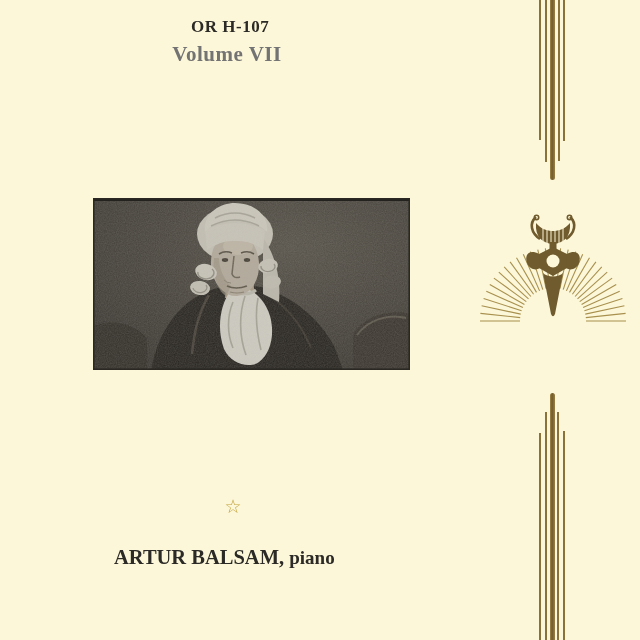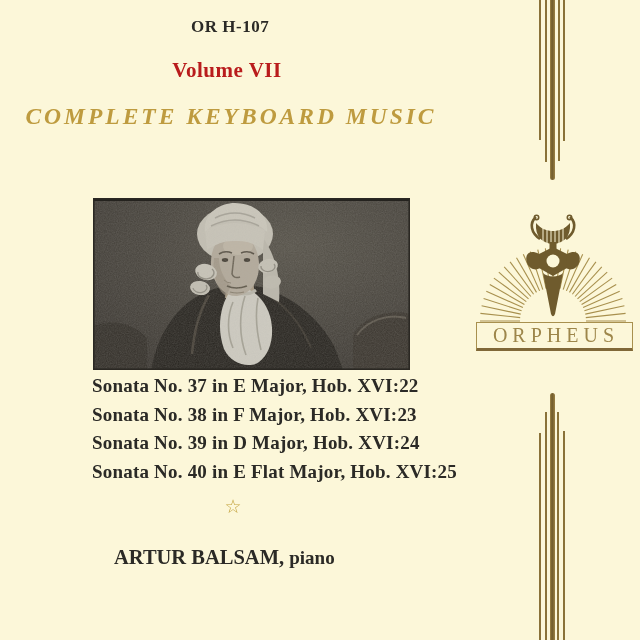--- a/index.html
+++ b/index.html
@@ -1,22 +1,22 @@
 <!DOCTYPE html>
 <html><head>
 <meta charset="utf-8">
 <style>
   html,body{margin:0;padding:0;}
   body{width:640px;height:640px;background:#FCF7D9;font-family:"Liberation Serif",serif;}
   #stage{position:relative;width:640px;height:640px;background:#FCF7D9;overflow:hidden;}
 
   .catalog{position:absolute;left:191px;top:17px;font-size:17px;font-weight:bold;
            color:#2B2A26;letter-spacing:0.5px;text-align:center;}
-  .volume{position:absolute;left:127px;top:58px;width:200px;text-align:center;
-          font-size:21px;font-weight:bold;color:#b91c1c;letter-spacing:0.5px;}
+  .volume{position:absolute;left:127px;top:42px;width:200px;text-align:center;
+          font-size:21px;font-weight:bold;color:#737373;letter-spacing:0.5px;}
 
   .series-title{position:absolute;left:0;top:103px;width:462px;text-align:center;
           font-size:23.5px;font-style:italic;font-weight:bold;color:#BE9B3F;letter-spacing:3px;}
   .composer{position:absolute;left:8px;top:133px;width:462px;text-align:center;
           font-size:32px;font-weight:bold;color:#BE9B3F;letter-spacing:1.5px;}
 
   .portrait{position:absolute;left:93px;top:198px;width:317px;height:172px;}
   .portrait svg{display:block;width:100%;height:100%;}
 
   .tracklist{position:absolute;left:92px;top:372px;width:380px;
@@ -44,21 +44,20 @@
          font-size:20px;color:#9D864A;letter-spacing:5px;text-indent:3px;}
 </style>
 </head>
 <body>
 
 <div id="stage">
 
   <div class="catalog">OR H-107</div>
   <div class="volume">Volume VII</div>
 
-  <div class="series-title">COMPLETE KEYBOARD MUSIC</div>
 
   <div class="portrait">
     <svg viewBox="0 0 317 172" preserveAspectRatio="none">
       <defs>
         <radialGradient id="bgGrad" cx="0.62" cy="0.28" r="0.85">
           <stop offset="0" stop-color="#565249"></stop>
           <stop offset="1" stop-color="#3a3631"></stop>
         </radialGradient>
         <filter id="grain" x="0" y="0" width="100%" height="100%">
           <feTurbulence type="fractalNoise" baseFrequency="0.9" numOctaves="2" stitchTiles="stitch"></feTurbulence>
@@ -109,26 +108,20 @@
       <path d="M134,88 Q 143,92 154,88" stroke="#5d5648" stroke-width="1.7" fill="none"></path>
       <path d="M137,94 Q 144,96 151,94" stroke="#887f6e" stroke-width="1.2" fill="none"></path>
       <path d="M131,82 Q 134,85 138,85" stroke="#8a8170" stroke-width="1" fill="none"></path>
 
       <rect width="317" height="172" filter="url(#grain)" opacity="0.5"></rect>
       <rect x="0" y="0" width="317" height="3" fill="#24221e"></rect>
       <rect x="0.8" y="0.8" width="315.4" height="170.4" fill="none" stroke="#2b2823" stroke-width="1.6"></rect>
     </svg>
   </div>
 
-  <div class="tracklist">
-    <div>Sonata No. 37 in E Major, Hob. XVI:22</div>
-    <div>Sonata No. 38 in F Major, Hob. XVI:23</div>
-    <div>Sonata No. 39 in D Major, Hob. XVI:24</div>
-    <div>Sonata No. 40 in E Flat Major, Hob. XVI:25</div>
-  </div>
 
   <div class="star">☆</div>
 
   <div class="performer">
     <span>ARTUR BALSAM,</span>
     <span class="instrument">piano</span>
   </div>
 
   <div class="vline top" style="left:539px;width:2px;height:140px;"></div>
   <div class="vline top" style="left:545px;width:2px;height:162px;"></div>
@@ -190,17 +183,14 @@
       <path class="lyre-dark" d="M80,34 L94,41 L94,55 L80,63 L66,55 L66,41 Z"></path>
       <circle cx="80" cy="48" r="6.5" fill="#FCF7D9"></circle>
 
       <path class="lyre-dark" d="M66,41 C57,36 51,41 54,50 C56,56 63,58 67,55 Z"></path>
       <path class="lyre-dark" d="M94,41 C103,36 109,41 106,50 C104,56 97,58 93,55 Z"></path>
 
       <path class="lyre-dark" d="M70,60 C74,64.5 86,64.5 90,60 L82,101 Q80,105.5 78,101 Z"></path>
     </g>
   </svg>
 
-  <div class="label-box">
-    <span>ORPHEUS</span>
-  </div>
 
 </div>
 
 </body></html>

